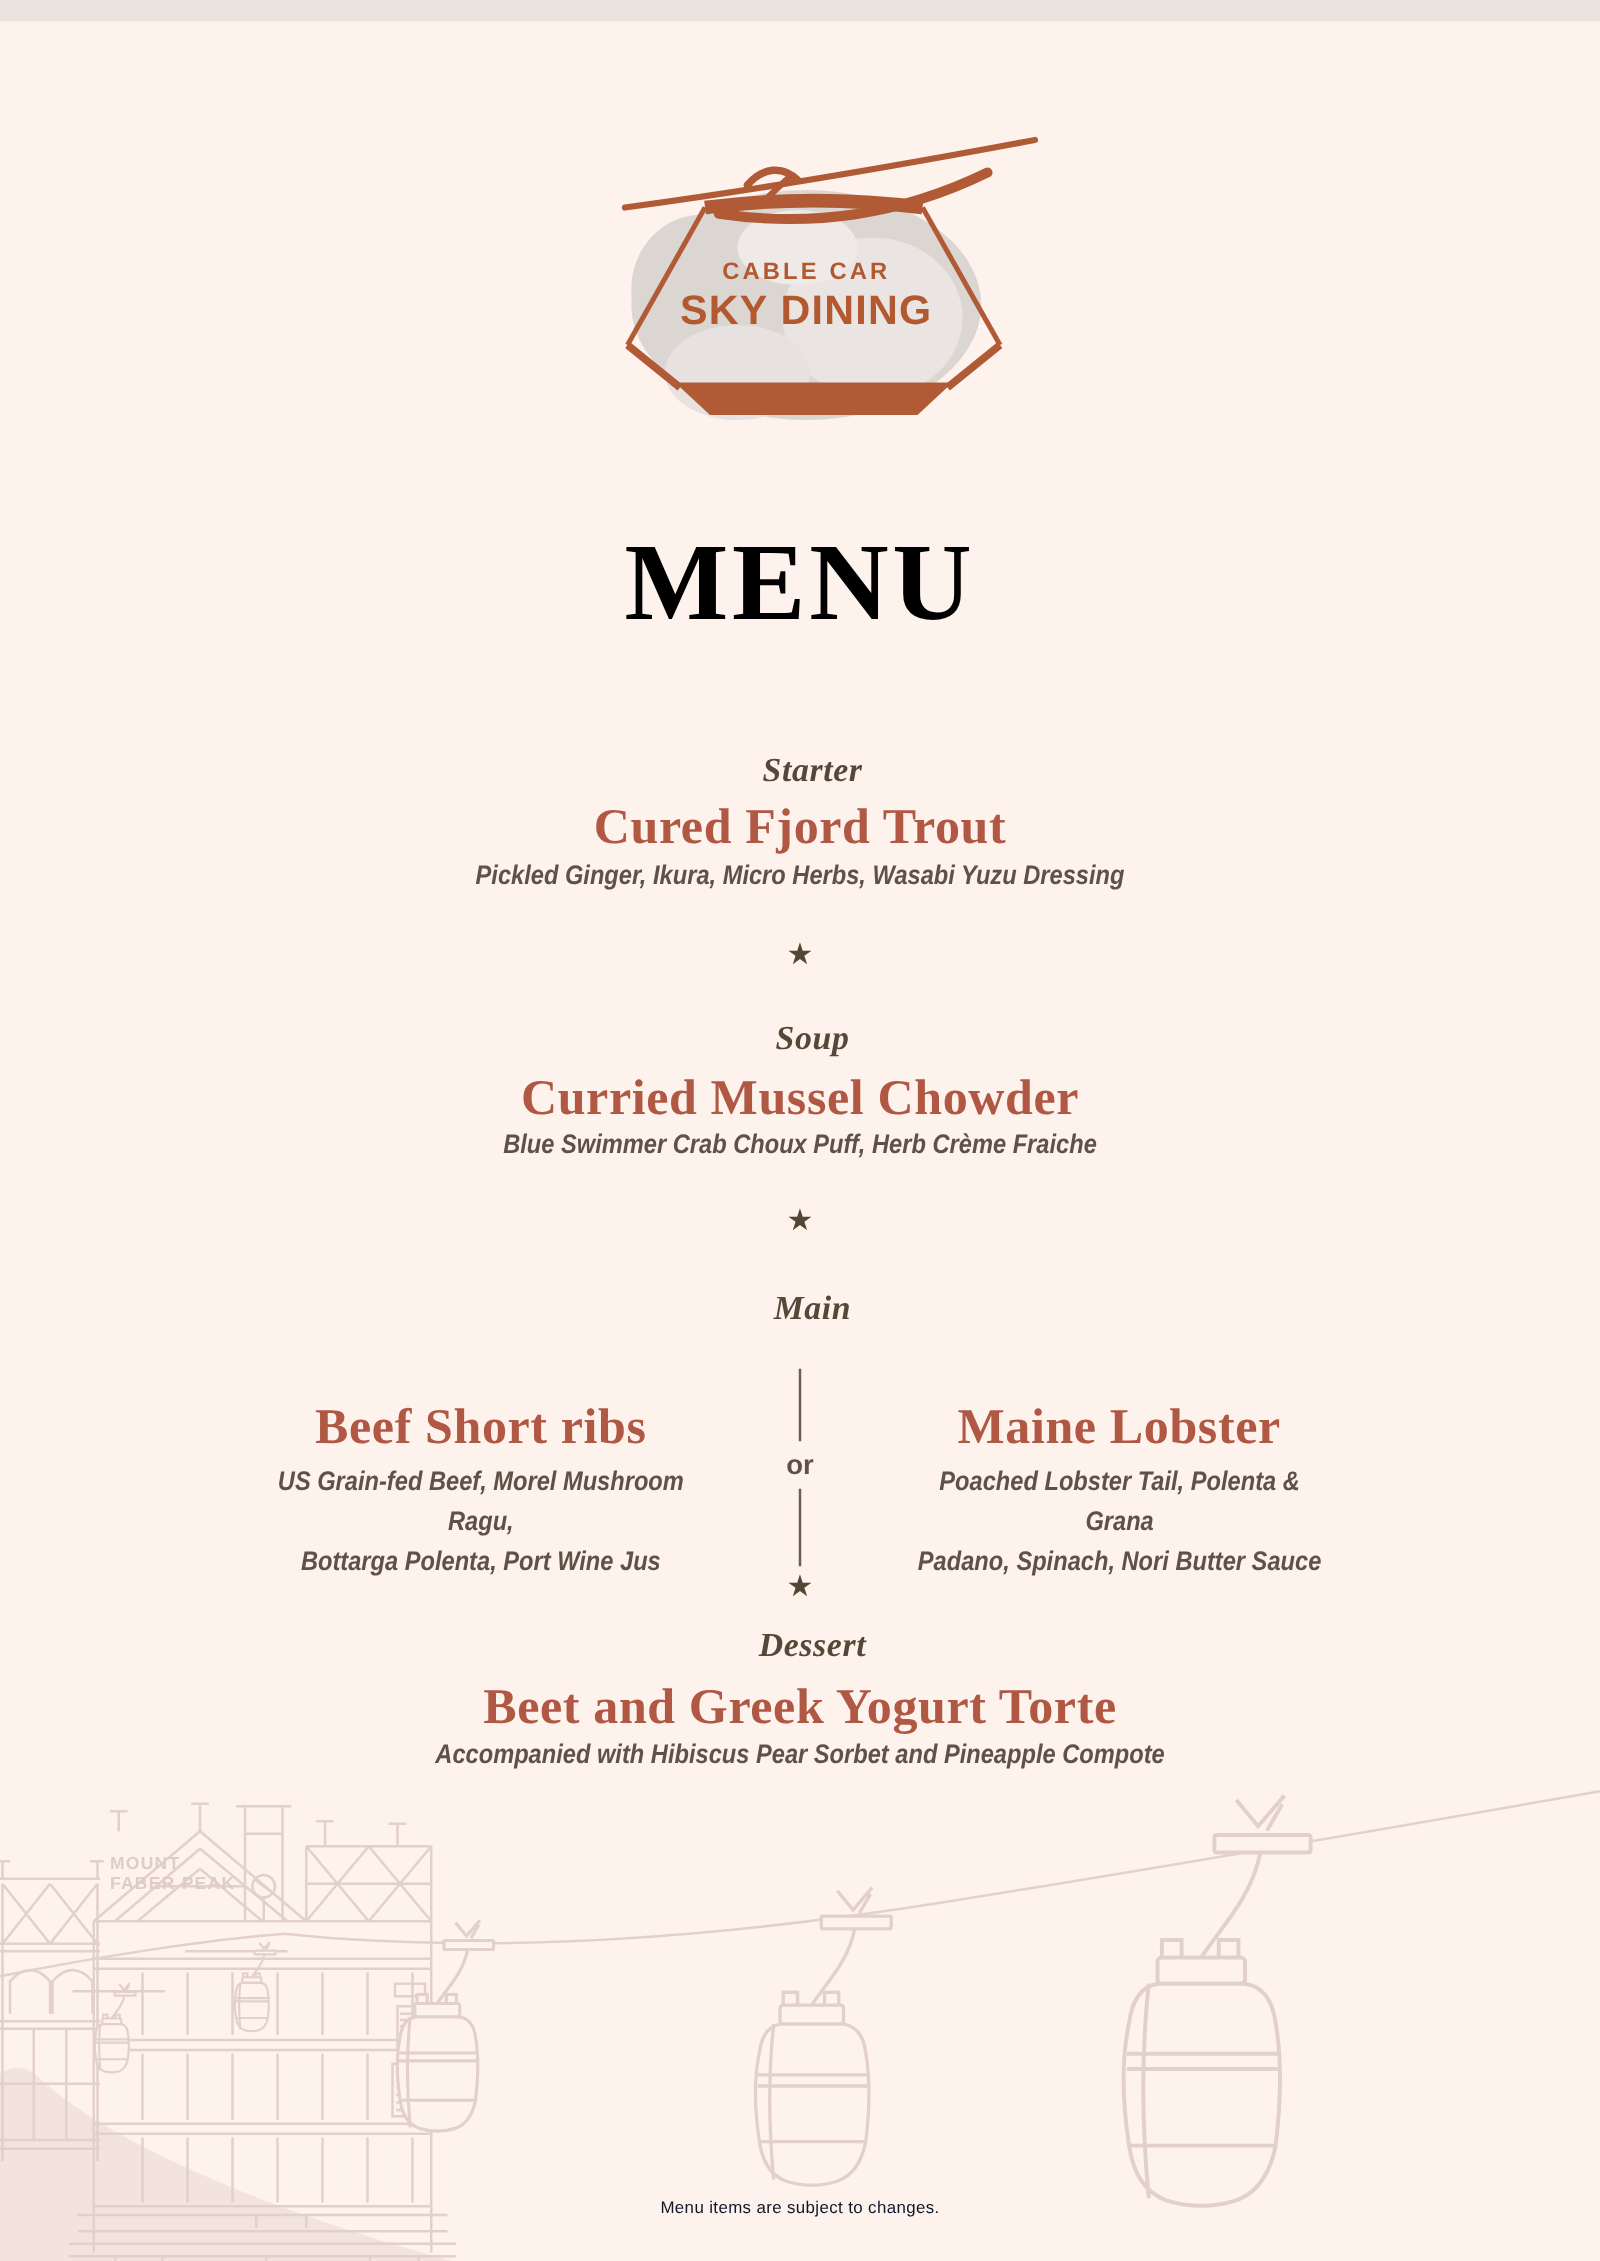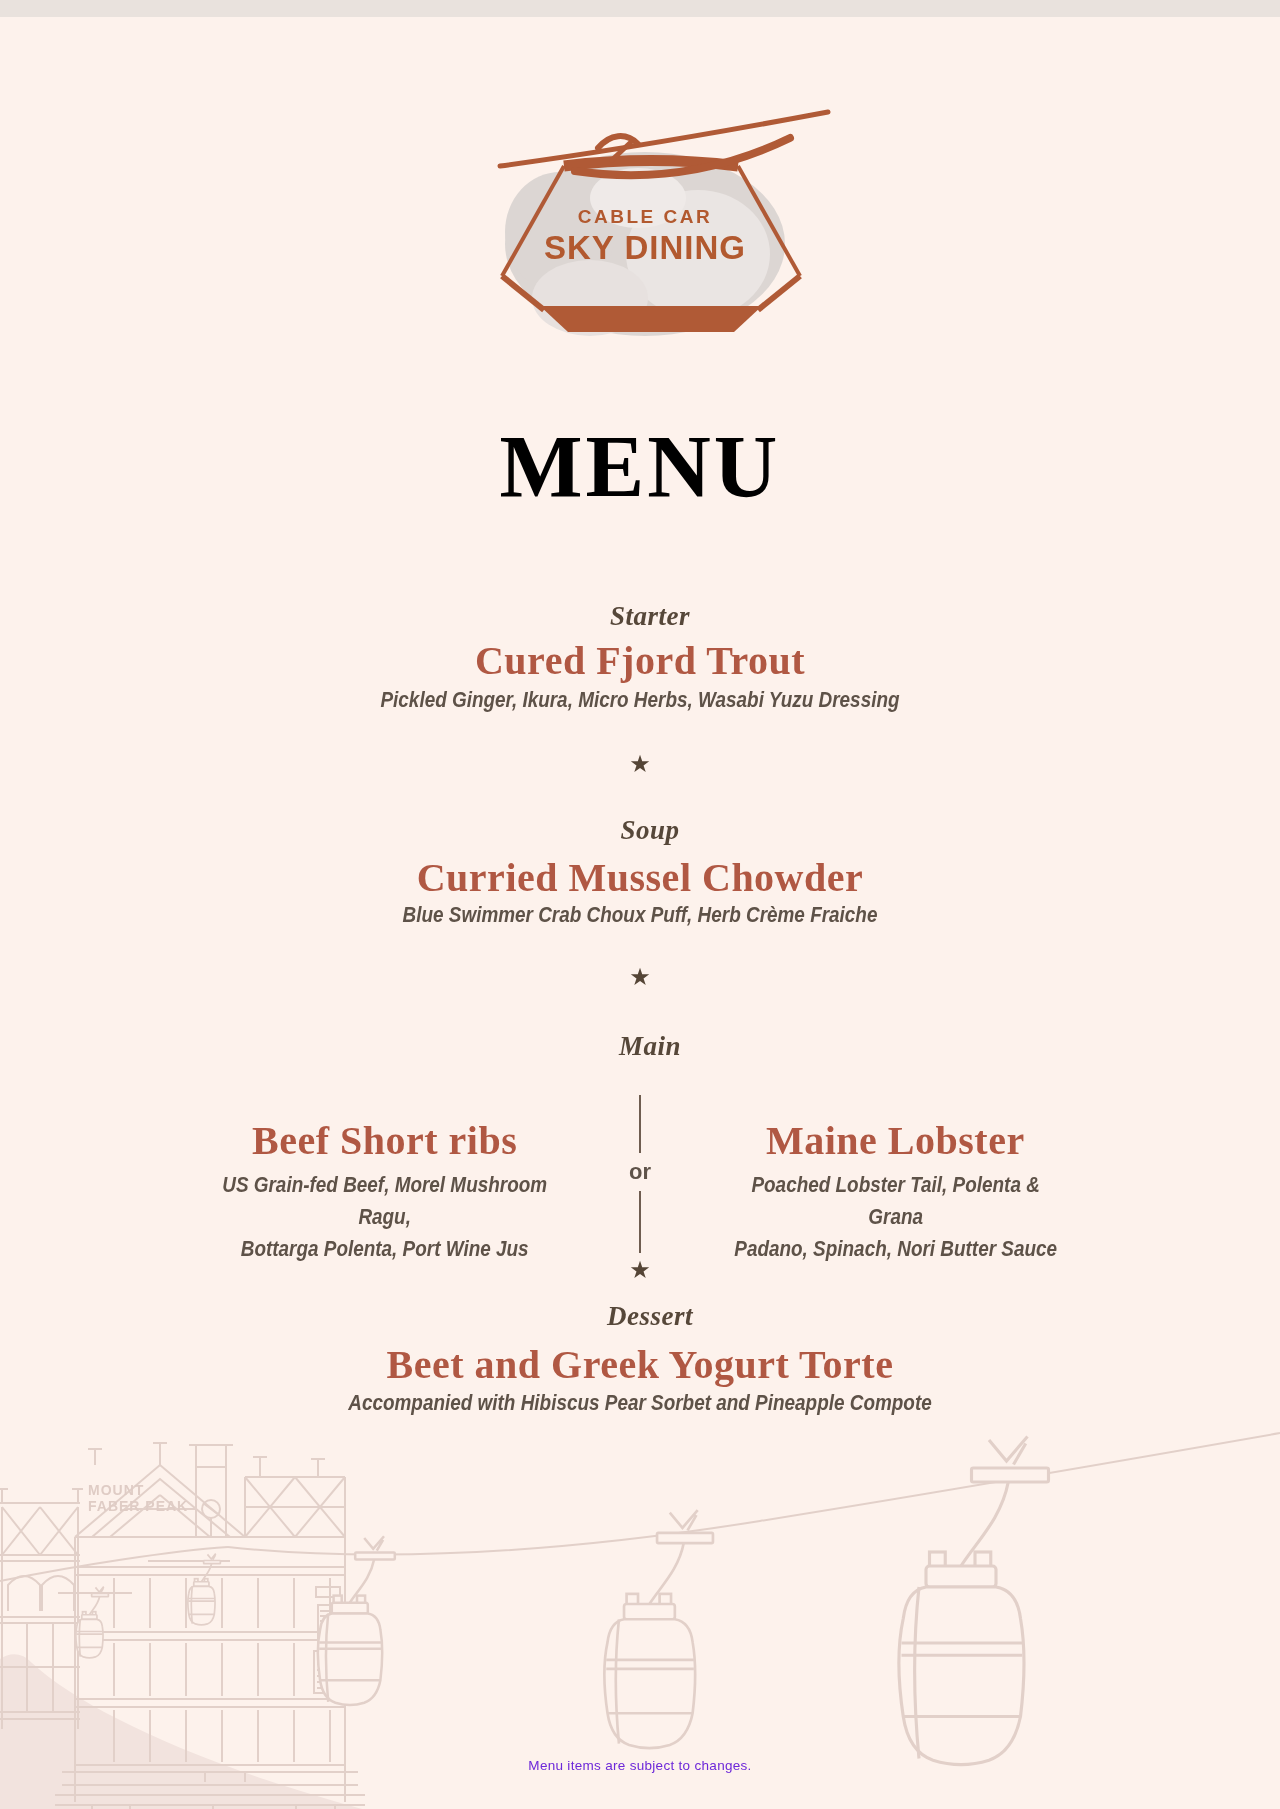--- a/index.html
+++ b/index.html
@@ -57,21 +57,21 @@
   .or-label{
     font-weight:700;font-size:22px;line-height:22px;color:#5e5248;
   }
 
   .star-3{top:1240px}
   .label-dessert{top:1286px}
   .dish-dessert{top:1326px}
   .desc-dessert{top:1374px}
 
   .footer-note{
-    top:1741px;font-size:13.5px;color:#6d28d9;letter-spacing:0.3px;
+    top:1741px;font-size:13.5px;color:#0f172a;letter-spacing:0.3px;
   }
 
   .logo-svg{position:absolute;top:85px;left:440px;}
   .illus-svg{position:absolute;top:1190px;left:0;}
 </style>
 </head>
 <body>
 
 <div class="page">
 

